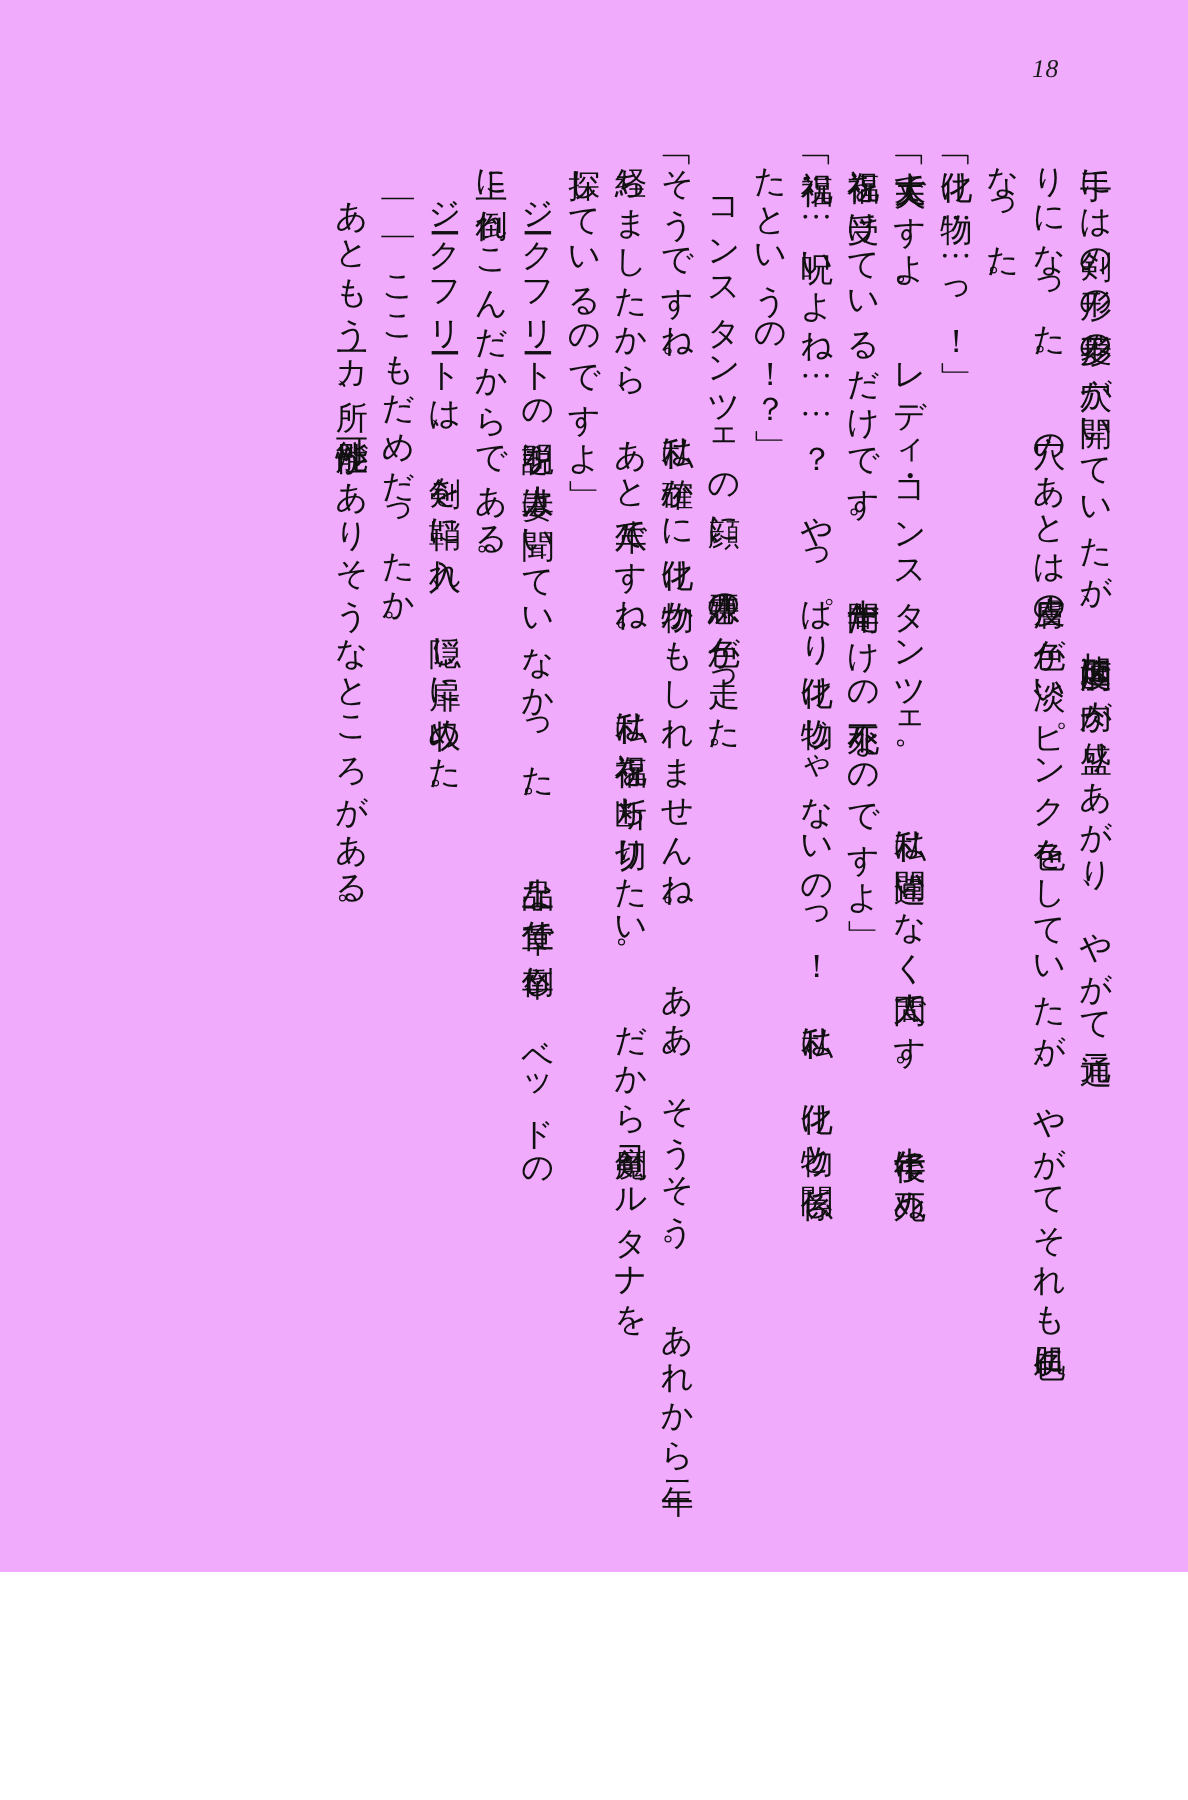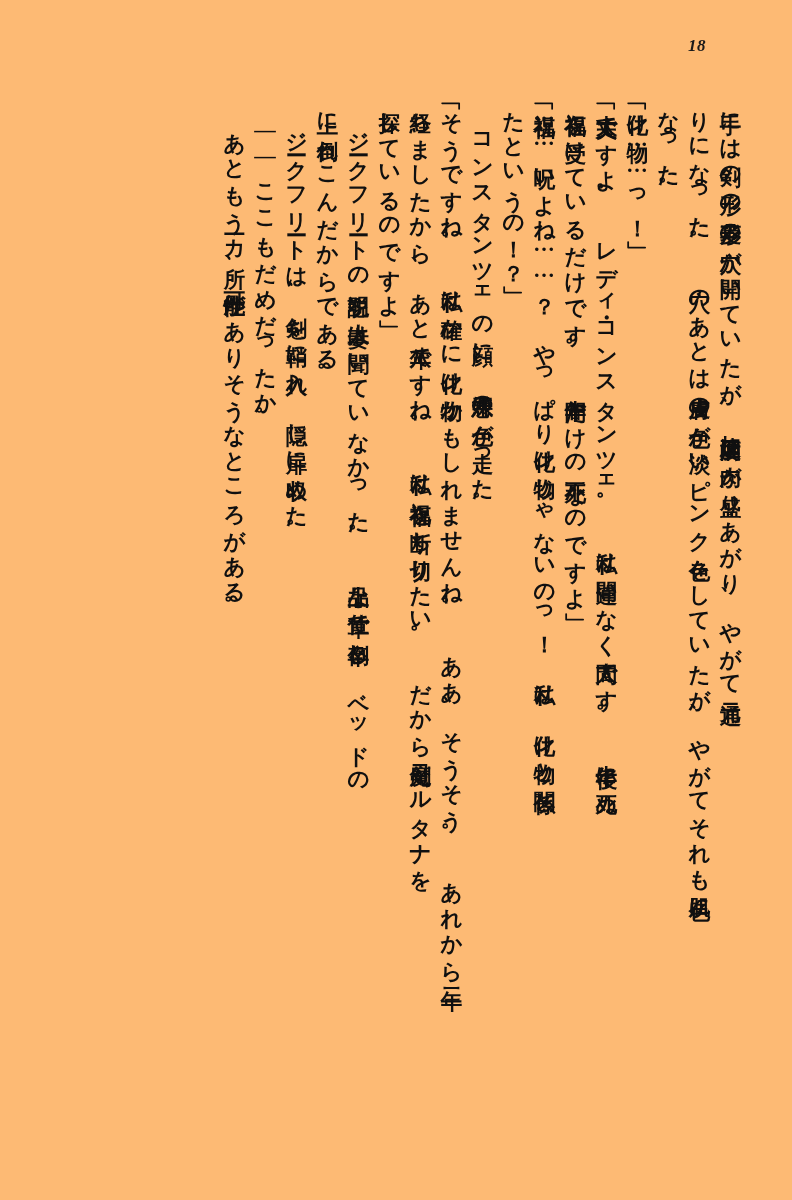--- a/index.html
+++ b/index.html
@@ -7,25 +7,24 @@
     padding: 0;
     background: #ffffff;
   }
   body {
     font-family: "Liberation Serif", "DejaVu Serif", serif;
     color: #111111;
   }
   .page {
     position: relative;
     width: 792px;
-    height: 1200px;
-    background: #fdba74;
+    height: 1048px;
+    background: #f0abfc;
     overflow: hidden;
     box-sizing: border-box;
-    font-weight: bold;
   }
   .page-number {
     position: absolute;
     top: 36px;
     right: 86px;
     font-family: "Liberation Serif", "DejaVu Serif", serif;
     font-style: italic;
     font-size: 17px;
     color: #1a1a1a;
     letter-spacing: 0.5px;

